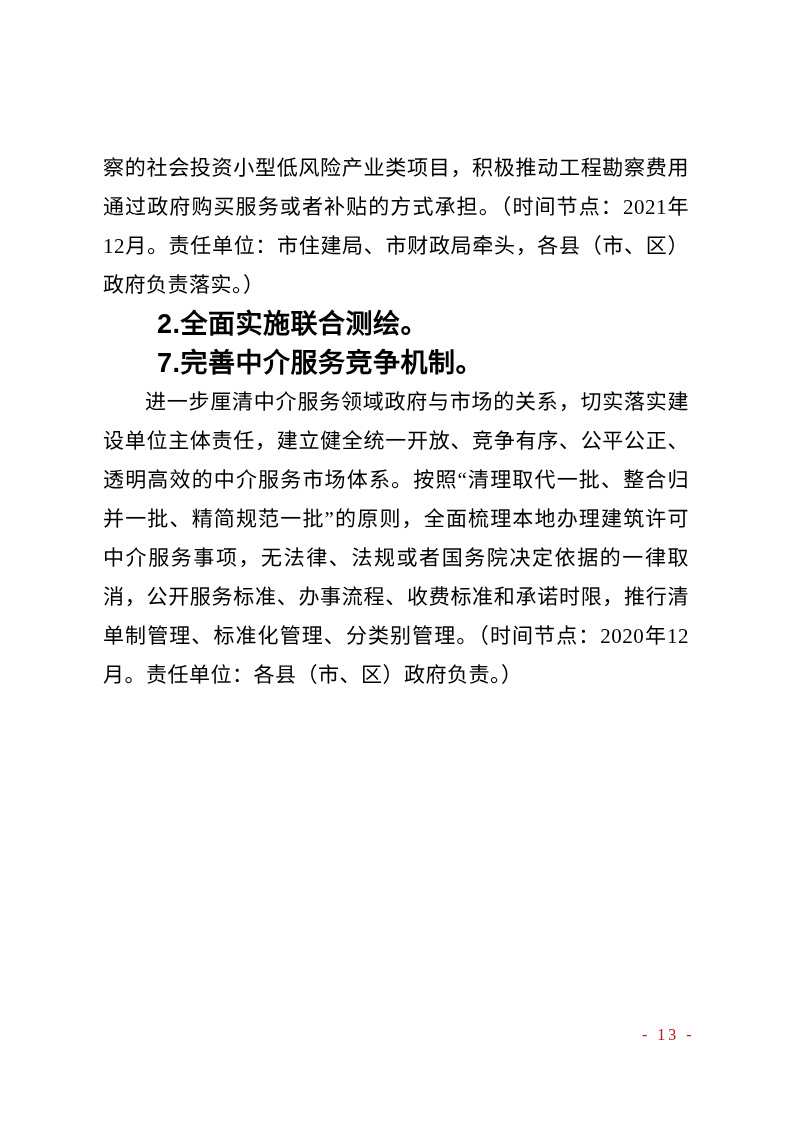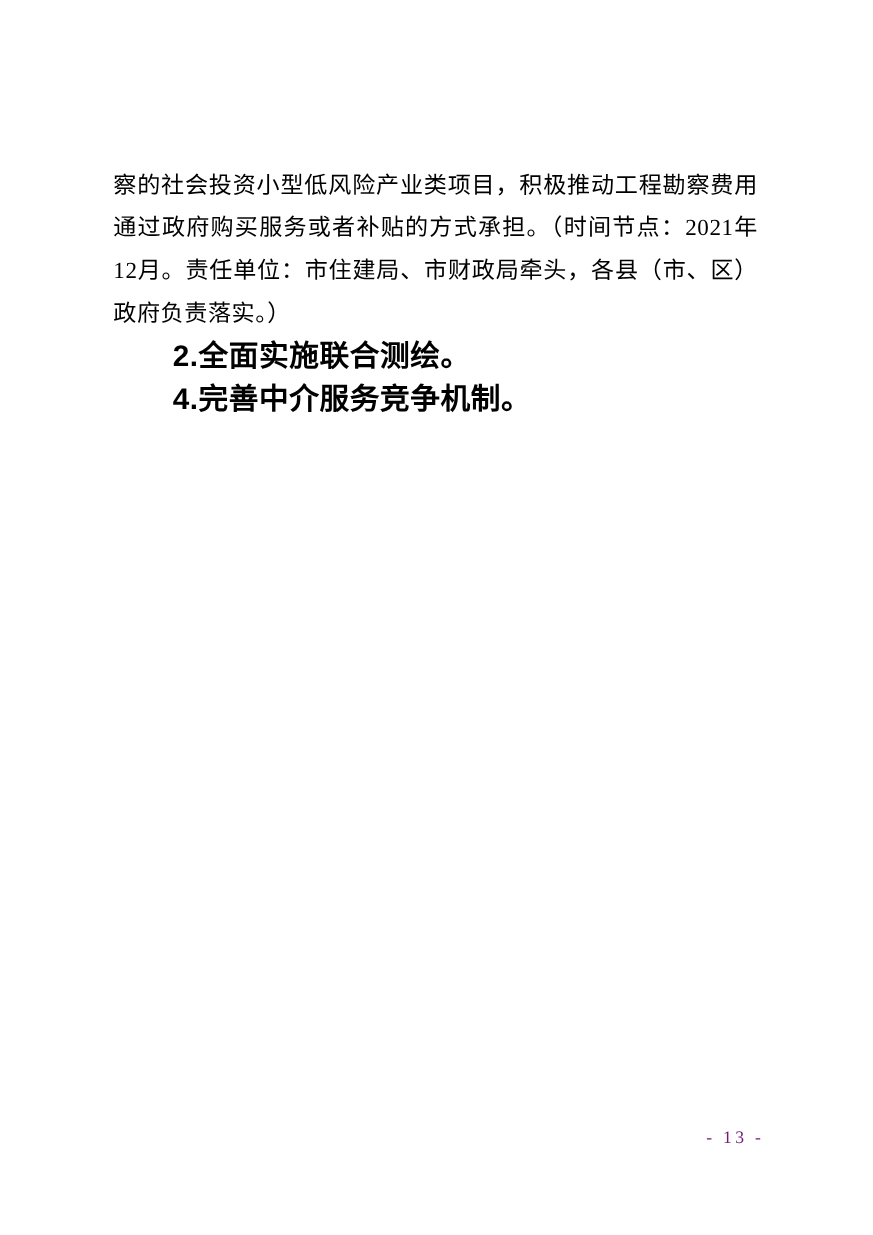--- a/index.html
+++ b/index.html
@@ -44,27 +44,28 @@
     font-family: "Liberation Sans", "DejaVu Sans", sans-serif;
   }
   .page-number {
     position: absolute;
     top: 1025px;
     left: 642px;
     font-size: 16px;
     line-height: 20px;
     letter-spacing: 3px;
     font-family: "Liberation Serif", "DejaVu Serif", serif;
-    color: #701a75;
+    color: #b91c1c;
     white-space: pre;
   }
 </style>
 </head>
 <body>
 
 <div class="page">
   <div class="content">
     <p class="para no-indent">察的社会投资小型低风险产业类项目，积极推动工程勘察费用通过政府购买服务或者补贴的方式承担。（时间节点：2021年12月。责任单位：市住建局、市财政局牵头，各县（市、区）政府负责落实。）</p>
     <h2 class="heading">2.全面实施联合测绘。</h2>
-    <h2 class="heading">4.完善中介服务竞争机制。</h2>
+    <h2 class="heading">7.完善中介服务竞争机制。</h2>
+    <p class="para">进一步厘清中介服务领域政府与市场的关系，切实落实建设单位主体责任，建立健全统一开放、竞争有序、公平公正、透明高效的中介服务市场体系。按照“清理取代一批、整合归并一批、精简规范一批”的原则，全面梳理本地办理建筑许可中介服务事项，无法律、法规或者国务院决定依据的一律取消，公开服务标准、办事流程、收费标准和承诺时限，推行清单制管理、标准化管理、分类别管理。（时间节点：2020年12月。责任单位：各县（市、区）政府负责。）</p>
   </div>
   <div class="page-number">- 13 -</div>
 </div>
 
 </body></html>

